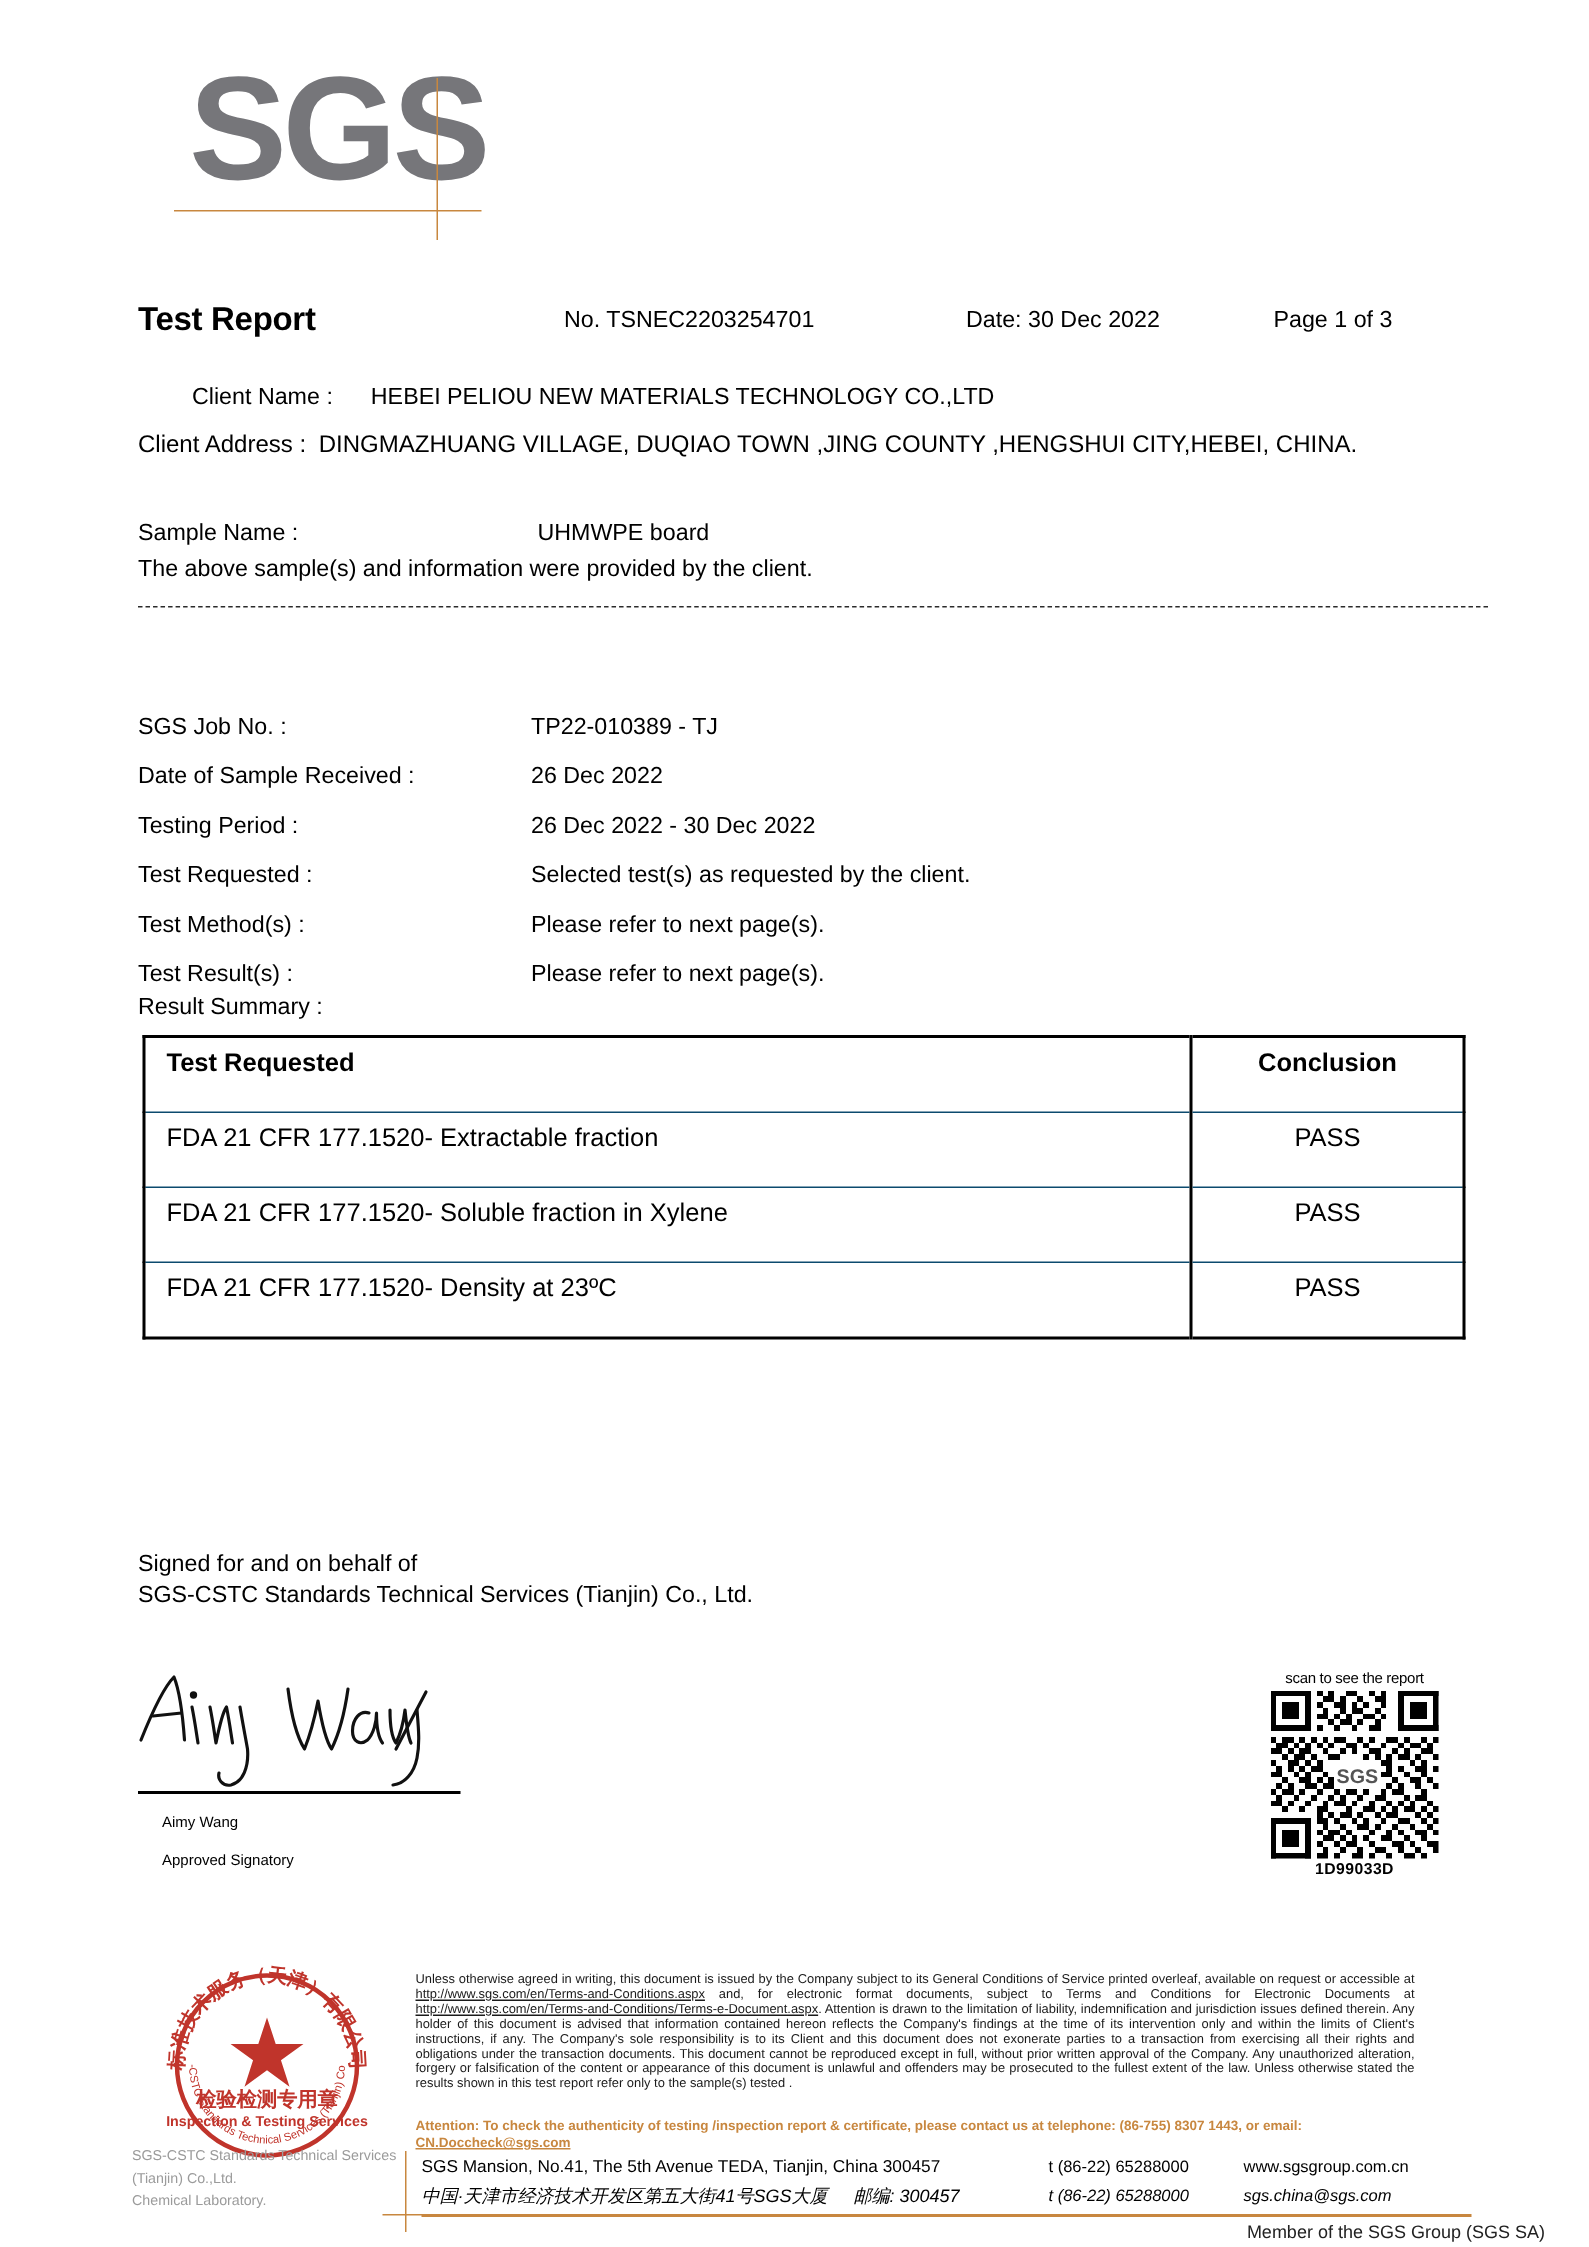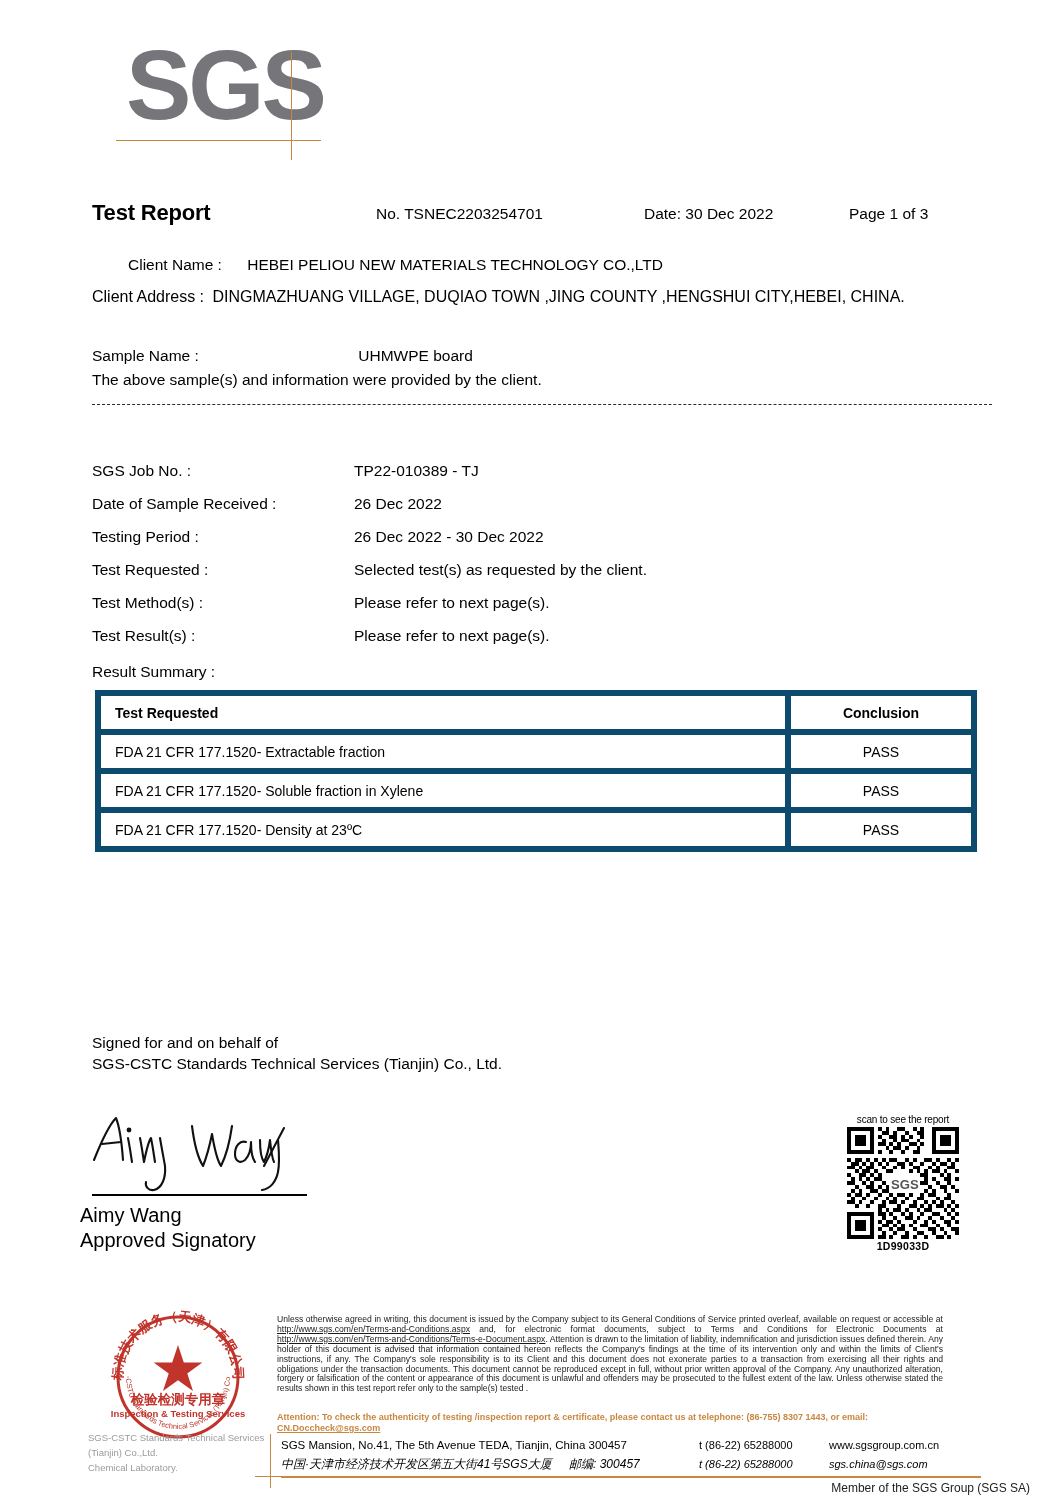--- a/index.html
+++ b/index.html
@@ -132,21 +132,21 @@
     top: 404px;
     width: 900px;
     height: 0;
     border-top: 1px dashed #2b2b2b;
   }
 
   
   .details {
     position: absolute;
     left: 92px;
-    top: 462px;
+    top: 476px;
     width: 760px;
   }
   .detail-row {
     position: relative;
     height: 33px;
     font-size: 15.5px;
   }
   .detail-row .lbl {
     position: absolute;
     left: 0;
@@ -169,25 +169,25 @@
     position: absolute;
     left: 95px;
     top: 690px;
     width: 882px;
     border-collapse: collapse;
     border: 2px solid #000;
     table-layout: fixed;
   }
   .result-table th,
   .result-table td {
-    border: 6px solid #0c4a6e;
-    font-size: 14px;
+    border: 1px solid #0c4a6e;
+    font-size: 17px;
     font-weight: normal;
     height: 33px;
-    padding: 0 0 0 14px;
+    padding: 0 0 16px 14px;
     text-align: left;
     vertical-align: middle;
   }
   .result-table th.test-col { font-weight: bold; }
   .result-table .concl-col {
     width: 180px;
     text-align: center;
     padding-left: 0;
     border-left: 2px solid #000;
   }
@@ -211,23 +211,23 @@
   .sign-rule {
     position: absolute;
     left: 92px;
     top: 1194px;
     width: 215px;
     height: 2px;
     background: #000;
   }
   .sign-name {
     position: absolute;
-    left: 80px;
+    left: 108px;
     top: 1203px;
-    font-size: 20px;
+    font-size: 10px;
     line-height: 25px;
   }
 
   
   .qr-block {
     position: absolute;
     left: 843px;
     top: 1070px;
     width: 120px;
     text-align: center;

